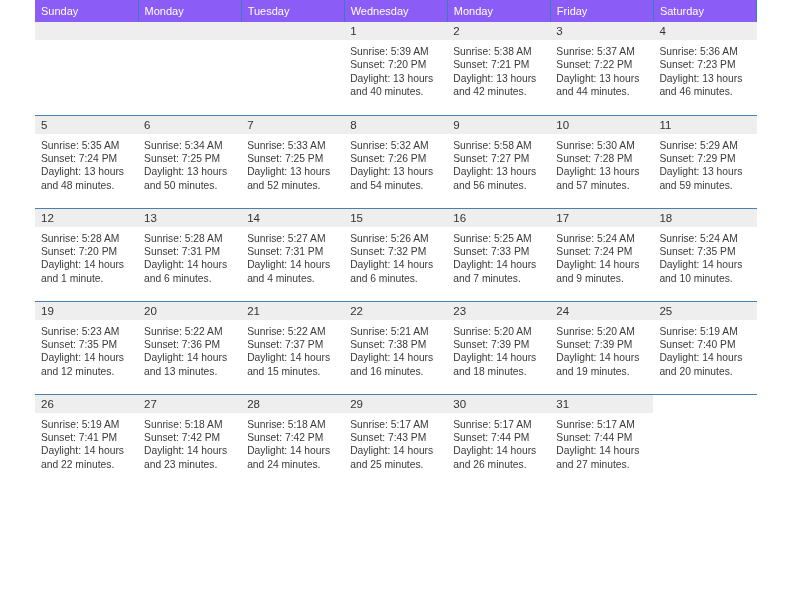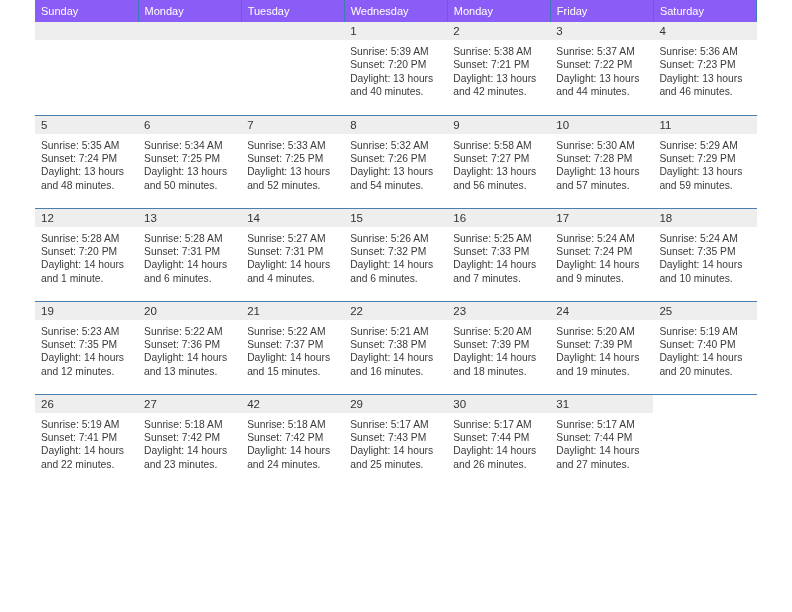--- a/index.html
+++ b/index.html
@@ -411,21 +411,21 @@
           <td class="">
             <div class="daynum">27</div>
             <div class="cell-body">
               <div>Sunrise: 5:18 AM</div>
               <div>Sunset: 7:42 PM</div>
               <div>Daylight: 14 hours</div>
               <div>and 23 minutes.</div>
             </div>
           </td>
           <td class="">
-            <div class="daynum">42</div>
+            <div class="daynum">28</div>
             <div class="cell-body">
               <div>Sunrise: 5:18 AM</div>
               <div>Sunset: 7:42 PM</div>
               <div>Daylight: 14 hours</div>
               <div>and 24 minutes.</div>
             </div>
           </td>
           <td class="">
             <div class="daynum">29</div>
             <div class="cell-body">

